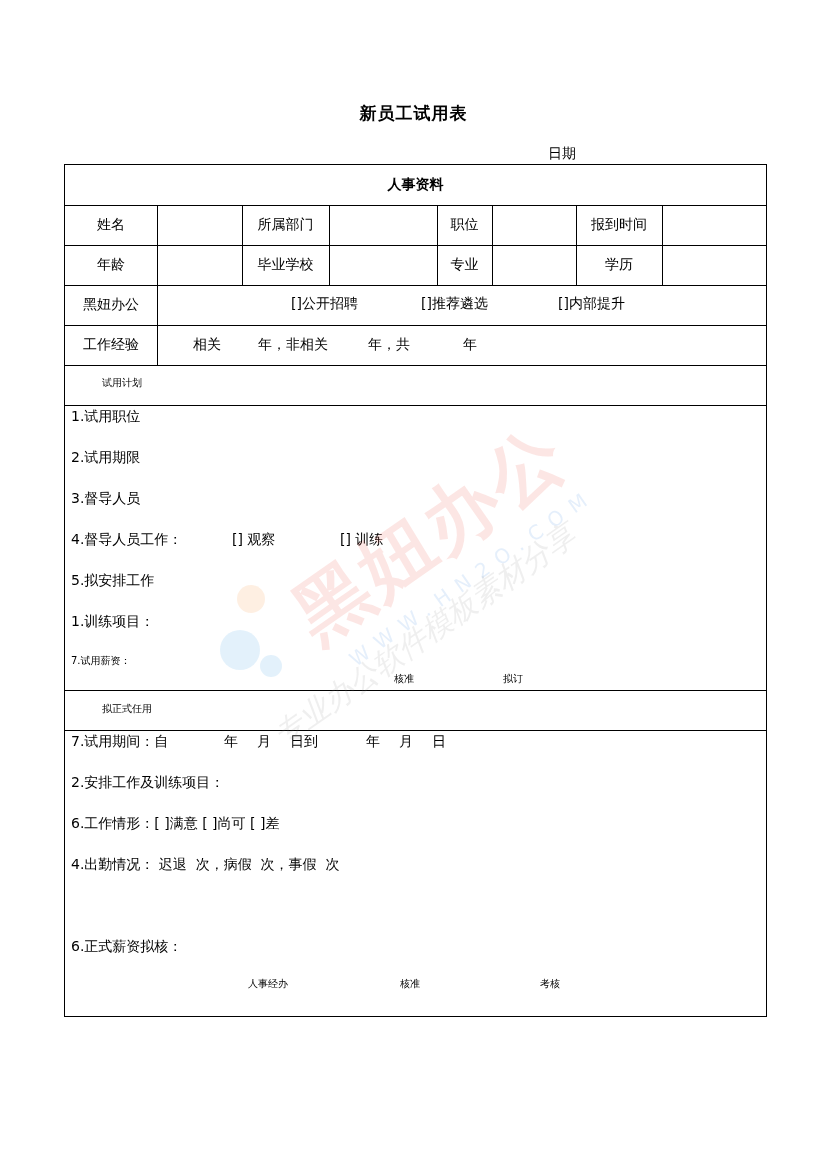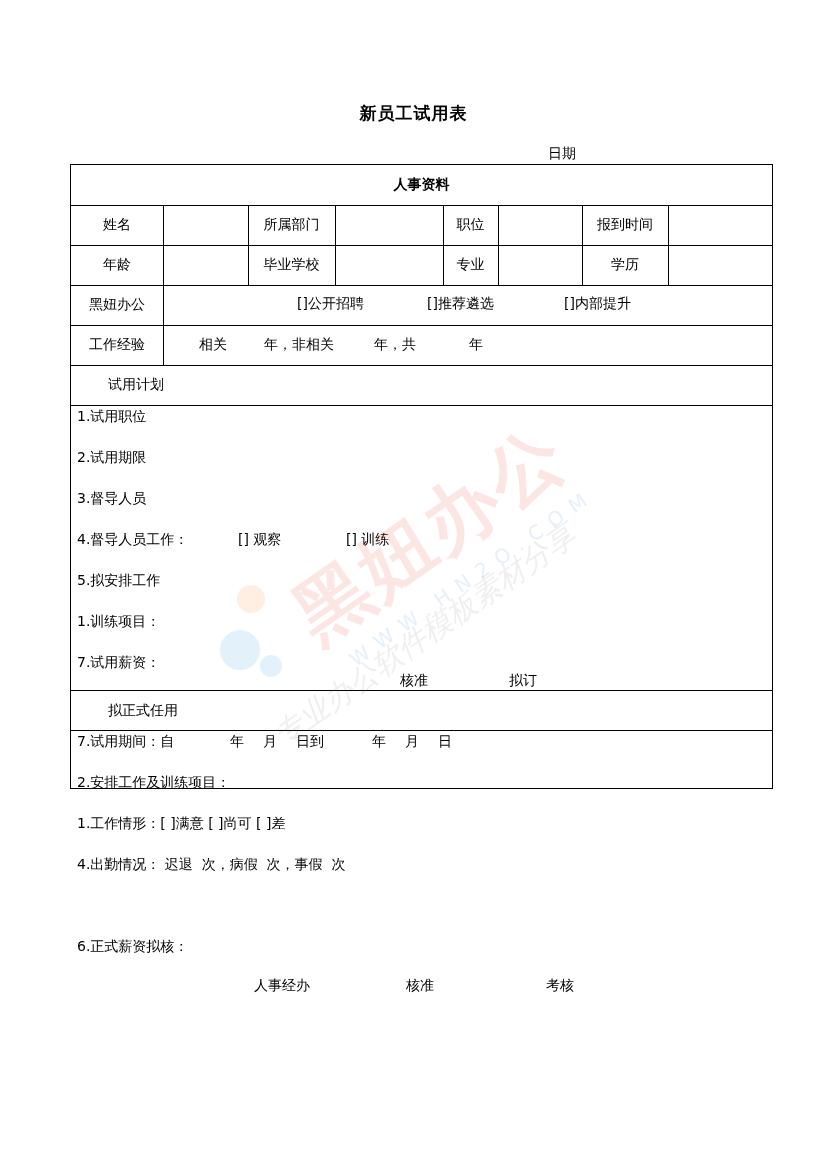--- a/index.html
+++ b/index.html
@@ -1,30 +1,30 @@
 <!DOCTYPE html>
 <html><head>
 <meta charset="utf-8">
 <style>
   html, body { margin:0; padding:0; background:#ffffff; }
   body { width:827px; height:1169px; position:relative; overflow:hidden;
          font-family:"DejaVu Sans", "Liberation Sans", sans-serif; color:#000; }
   .title { position:absolute; top:102px; left:0; width:827px; text-align:center;
            font-size:17px; font-weight:bold; letter-spacing:1px; }
   .date { position:absolute; top:145px; left:548px; font-size:14px; }
-  .sheet { position:absolute; left:70px; top:164px; width:703px; height:625px;
+  .sheet { position:absolute; left:64px; top:164px; width:703px; height:853px;
            border:1px solid #000; box-sizing:border-box; }
   .hline { position:absolute; left:0; right:0; height:0; border-top:1px solid #000; }
   .vline { position:absolute; width:0; border-left:1px solid #000; }
   .cell { position:absolute; display:flex; align-items:center; justify-content:center;
           font-size:14px; box-sizing:border-box; }
   .cell.input { cursor:text; }
   .section-title { font-weight:bold; }
   .text { position:absolute; font-size:14px; white-space:pre; }
-  .small { font-size:14px; }
+  .small { font-size:10px; }
   .watermark { position:absolute; left:215px; top:445px; width:400px; height:300px; pointer-events:none; }
   .wm-big { position:absolute; left:60px; top:40px; transform:rotate(-35deg);
             font-size:74px; font-weight:bold; color:rgba(235,60,50,0.13); letter-spacing:4px; white-space:nowrap; }
   .wm-url { position:absolute; left:110px; top:120px; transform:rotate(-35deg);
             font-size:20px; color:rgba(80,150,230,0.15); letter-spacing:10px; white-space:nowrap; }
   .wm-sub { position:absolute; left:30px; top:170px; transform:rotate(-35deg);
             font-size:30px; color:rgba(120,120,120,0.12); white-space:nowrap; font-style:italic; }
   .wm-dot { position:absolute; border-radius:50%; }
 </style>
 </head>
@@ -103,21 +103,21 @@
 
   <div class="text" style="left:6px; top:568px">7.试用期间：自</div>
   <div class="text" style="left:159px; top:568px">年</div>
   <div class="text" style="left:192px; top:568px">月</div>
   <div class="text" style="left:225px; top:568px">日到</div>
   <div class="text" style="left:301px; top:568px">年</div>
   <div class="text" style="left:334px; top:568px">月</div>
   <div class="text" style="left:367px; top:568px">日</div>
 
   <div class="text" style="left:6px; top:609px">2.安排工作及训练项目：</div>
-  <div class="text" style="left:6px; top:650px">1.工作情形：[ ]满意 [ ]尚可 [ ]差</div>
+  <div class="text" style="left:6px; top:650px">6.工作情形：[ ]满意 [ ]尚可 [ ]差</div>
   <div class="text" style="left:6px; top:691px">4.出勤情况： 迟退  次，病假  次，事假  次</div>
   <div class="text" style="left:6px; top:773px">6.正式薪资拟核：</div>
 
   <div class="text small" style="left:183px; top:812px">人事经办</div>
   <div class="text small" style="left:335px; top:812px">核准</div>
   <div class="text small" style="left:475px; top:812px">考核</div>
 </div>
 
 <div class="watermark">
   <div class="wm-dot" style="left:22px; top:140px; width:28px; height:28px; background:rgba(250,150,60,0.15)"></div>

